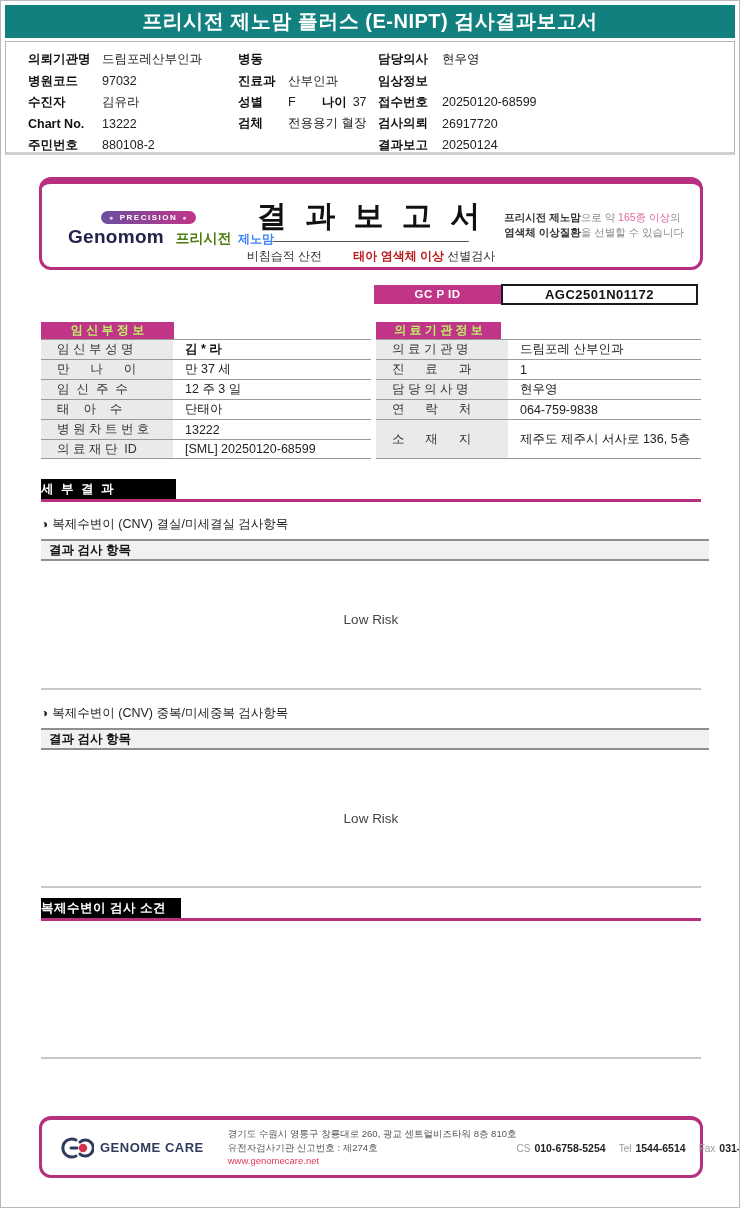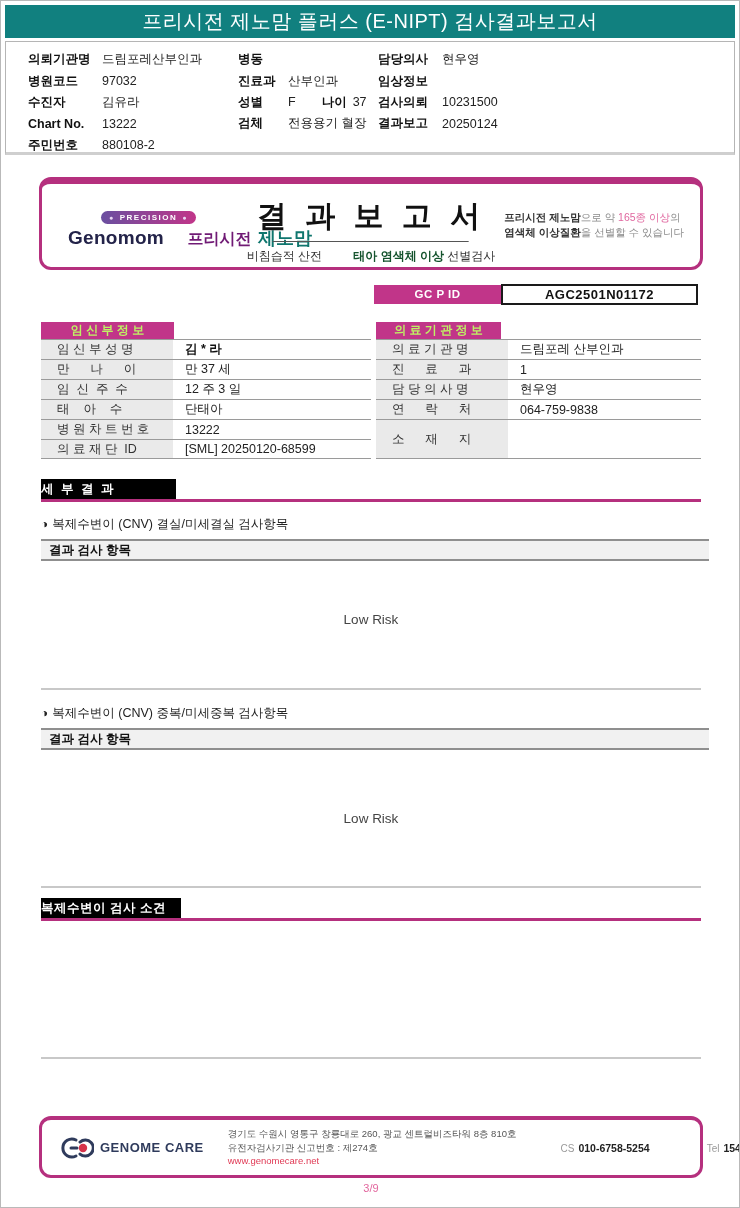--- a/index.html
+++ b/index.html
@@ -1,46 +1,46 @@
 <!DOCTYPE html>
 <html><head>
 <meta charset="utf-8">
 <style>
   html,body{margin:0;padding:0;background:#fff;}
   .page{position:relative;width:740px;height:1208px;background:#fff;border:1px solid #b9b9b9;box-sizing:border-box;overflow:hidden;
         font-family:"Liberation Sans","DejaVu Sans",sans-serif;color:#222;}
   
   .titlebar{position:absolute;left:4px;right:4px;top:4px;height:33px;background:#11807F;color:#fff;
-            font-size:20px;font-weight:normal;text-align:center;line-height:33px;letter-spacing:0.5px;}
+            font-size:20px;font-weight:bold;text-align:center;line-height:33px;letter-spacing:0.5px;}
   
   .strip{position:absolute;left:4px;right:4px;top:40px;height:110px;background:#fff;border:1px solid #b5b5b5;
          border-bottom:3px solid #cfcfcf;box-sizing:content-box;font-size:12.5px;}
   .ps-col{position:absolute;top:7px;}
   .ps-row{display:flex;align-items:center;height:21.4px;white-space:nowrap;}
   .ps-label{font-weight:bold;color:#111;}
   .c1{left:22px;width:210px;} .c1 .ps-label{width:74px;}
   .c2{left:232px;width:140px;} .c2 .ps-label{width:50px;}
   .c3{left:372px;width:320px;} .c3 .ps-label{width:64px;}
   .ps-label2{font-weight:bold;color:#111;margin-left:26px;margin-right:6px;}
   
   .rheader{position:absolute;left:38px;top:176px;width:664px;height:93px;border:3px solid #B5307E;border-top-width:7px;
            border-radius:12px;box-sizing:border-box;background:#fff;}
   .brand{position:absolute;left:26px;top:22px;}
   .brand-pill{display:inline-flex;align-items:center;gap:5px;background:linear-gradient(90deg,#6A4FA0,#C13589);
               color:#fff;font-size:8px;font-weight:bold;letter-spacing:1.5px;border-radius:8px;padding:2px 8px;margin-left:33px;}
   .pill-dot{font-size:7px;line-height:7px;color:#E8D7F2;}
   .brand-row{margin-top:2px;white-space:nowrap;}
   .brand-name{font-size:19px;font-weight:800;color:#232349;letter-spacing:0.3px;}
-  .brand-kr-pink{font-size:16px;font-weight:bold;color:#701a75;margin-left:19px;}
-  .brand-kr-dark{font-size:18px;font-weight:bold;color:#0f766e;margin-left:2px;}
+  .brand-kr-pink{font-size:14px;font-weight:bold;color:#4d7c0f;margin-left:7px;}
+  .brand-kr-dark{font-size:12px;font-weight:bold;color:#3b82f6;margin-left:2px;}
   .rh-title-block{position:absolute;left:50%;top:12px;transform:translateX(-50%);text-align:center;}
   .rh-title{font-size:30px;font-weight:800;color:#111;letter-spacing:5px;white-space:nowrap;}
   .rh-underline{width:196px;border-top:1.5px solid #555;margin:4px auto 6px;}
   .rh-subtitle{font-size:12px;color:#333;white-space:nowrap;}
-  .pink{color:#14532d;padding-left:28px;}
+  .pink{color:#b91c1c;padding-left:28px;}
   .rh-note{position:absolute;right:16px;top:26px;font-size:10.5px;line-height:15px;color:#8a8a8a;white-space:nowrap;}
   .note-bold{color:#333;font-weight:bold;}
   .note-pink{color:#E0679F;}
   
   .gcpid-label{position:absolute;left:373px;top:284px;width:127px;height:19px;background:#C13589;color:#fff;
                font-size:11.5px;font-weight:bold;text-align:center;line-height:19px;letter-spacing:0.5px;}
   .gcpid-value{position:absolute;left:500px;top:283px;width:197px;height:21px;border:2px solid #1a1a1a;box-sizing:border-box;
                font-size:13px;font-weight:bold;text-align:center;line-height:17px;color:#111;letter-spacing:0.5px;}
   
   .info-table{position:absolute;top:321px;}
@@ -66,21 +66,21 @@
   .result{position:absolute;left:0;width:740px;text-align:center;font-size:13.5px;color:#444;}
   .sepline{position:absolute;left:40px;width:660px;border-top:2px solid #C8C8C8;}
   
   .footer-box{position:absolute;left:38px;top:1115px;width:664px;height:62px;border:3px solid #B5307E;border-top-width:4px;
               border-radius:12px;box-sizing:border-box;background:#fff;display:flex;align-items:center;padding:0 16px;}
   .gc-logo{display:flex;align-items:center;gap:6px;flex:0 0 auto;}
   .gc-logo-text{font-size:13px;font-weight:800;color:#2F3B5C;letter-spacing:0.5px;white-space:nowrap;}
   .f-address{margin-left:24px;font-size:9.5px;line-height:13.5px;color:#555;white-space:nowrap;}
   .f-web{color:#E03A55;}
   .f-contacts{margin-left:auto;display:flex;gap:13px;align-items:center;font-size:10px;white-space:nowrap;}
-  .c-label{color:#9a9a9a;margin-right:4px;margin-left:44px;}
+  .c-label{color:#9a9a9a;margin-right:4px;}
   .c-val{font-weight:bold;color:#222;font-size:10.5px;}
   .pagenum{position:absolute;top:1181px;left:0;width:740px;text-align:center;font-size:11px;color:#E2679E;}
 </style>
 </head>
 <body>
 
 <div class="page">
 
   <div class="titlebar">프리시전 제노맘 플러스 (E-NIPT) 검사결과보고서</div>
 
@@ -130,22 +130,26 @@
     <div class="ps-col c3">
       <div class="ps-row">
         <span class="ps-label">담당의사</span>
         <span class="ps-value">현우영</span>
       </div>
       <div class="ps-row">
         <span class="ps-label">임상정보</span>
         <span class="ps-value"></span>
       </div>
       <div class="ps-row">
+        <span class="ps-label">접수번호</span>
+        <span class="ps-value">20250120-68599</span>
+      </div>
+      <div class="ps-row">
         <span class="ps-label">검사의뢰</span>
-        <span class="ps-value">10231500</span>
+        <span class="ps-value">26917720</span>
       </div>
       <div class="ps-row">
         <span class="ps-label">결과보고</span>
         <span class="ps-value">20250124</span>
       </div>
     </div>
   </div>
 
   <div class="rheader">
     <div class="brand">
@@ -217,20 +221,21 @@
     <div class="irow">
       <div class="ilabel">담 당 의 사 명</div>
       <div class="ivalue">현우영</div>
     </div>
     <div class="irow">
       <div class="ilabel">연      락      처</div>
       <div class="ivalue">064-759-9838</div>
     </div>
     <div class="irow tall last">
       <div class="ilabel">소      재      지</div>
+      <div class="ivalue">제주도 제주시 서사로 136, 5층</div>
     </div>
   </div>
 
   <div class="sec-head" style="top:478px">
     <div class="sec-tab" style="width:135px">세 부 결 과</div>
   </div>
 
   <div class="sub-head" style="top:515px">
     <span class="half-icon">◑</span><span>복제수변이 (CNV) 결실/미세결실 검사항목</span>
   </div>
@@ -266,15 +271,14 @@
       <div>유전자검사기관 신고번호 : 제274호</div>
       <div class="f-web">www.genomecare.net</div>
     </div>
     <div class="f-contacts">
       <span><span class="c-label">CS</span><span class="c-val">010-6758-5254</span></span>
       <span><span class="c-label">Tel</span><span class="c-val">1544-6514</span></span>
       <span><span class="c-label">Fax</span><span class="c-val">031-8019-5004</span></span>
     </div>
   </div>
 
-  <div class="pagenum">3/9</div>
 
 </div>
 
 </body></html>

